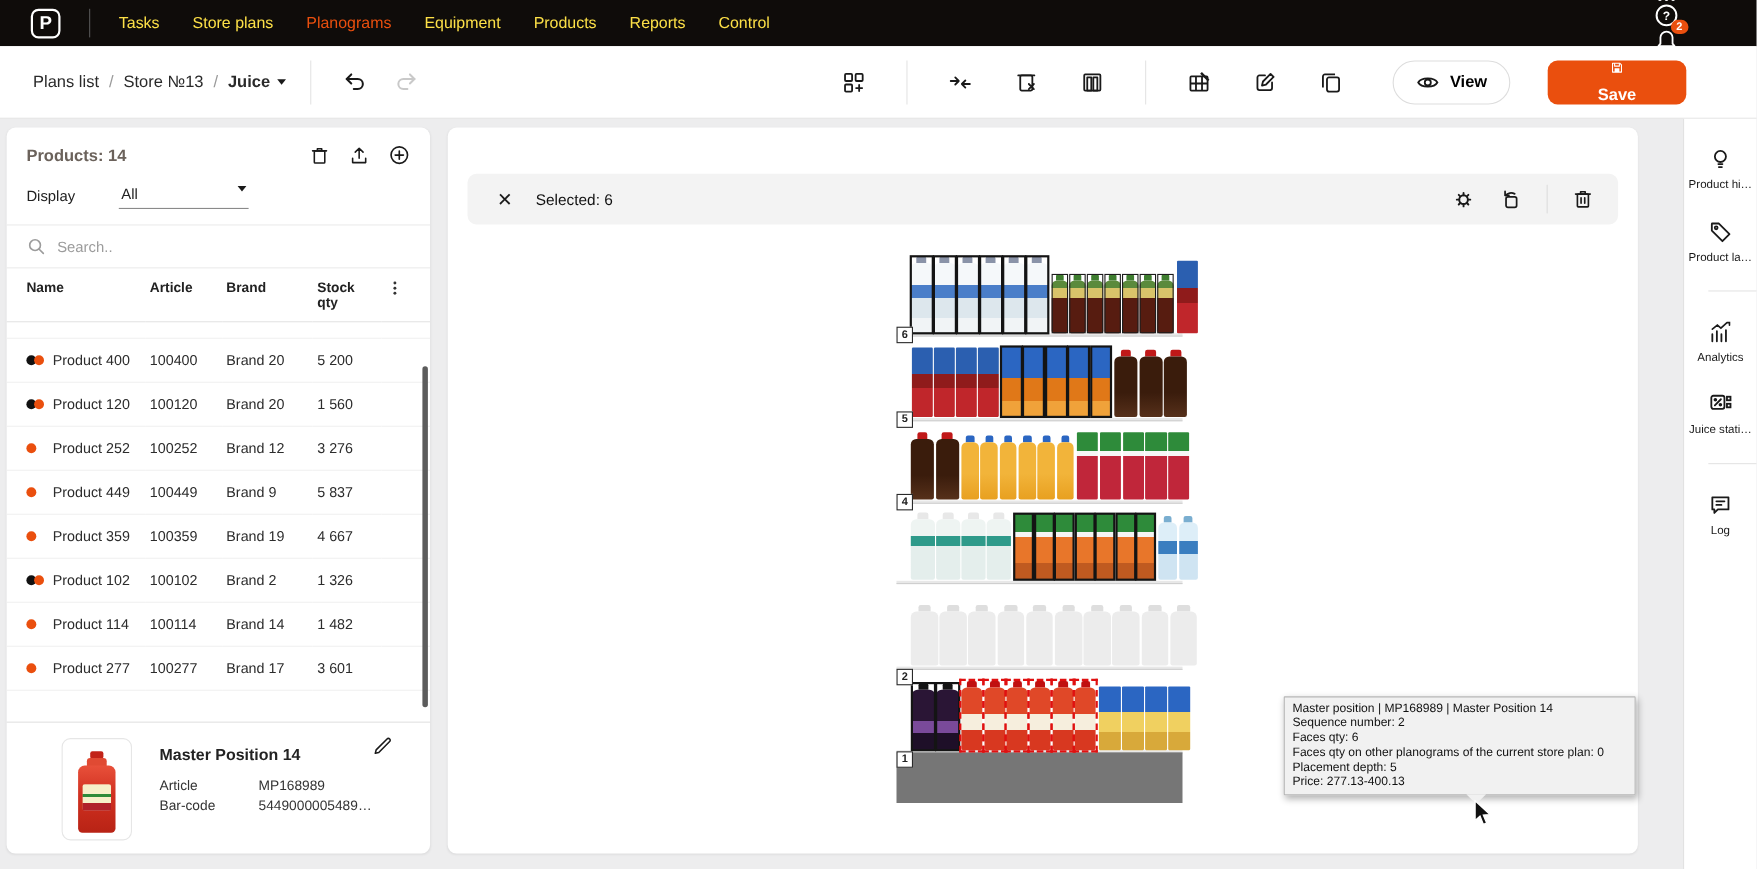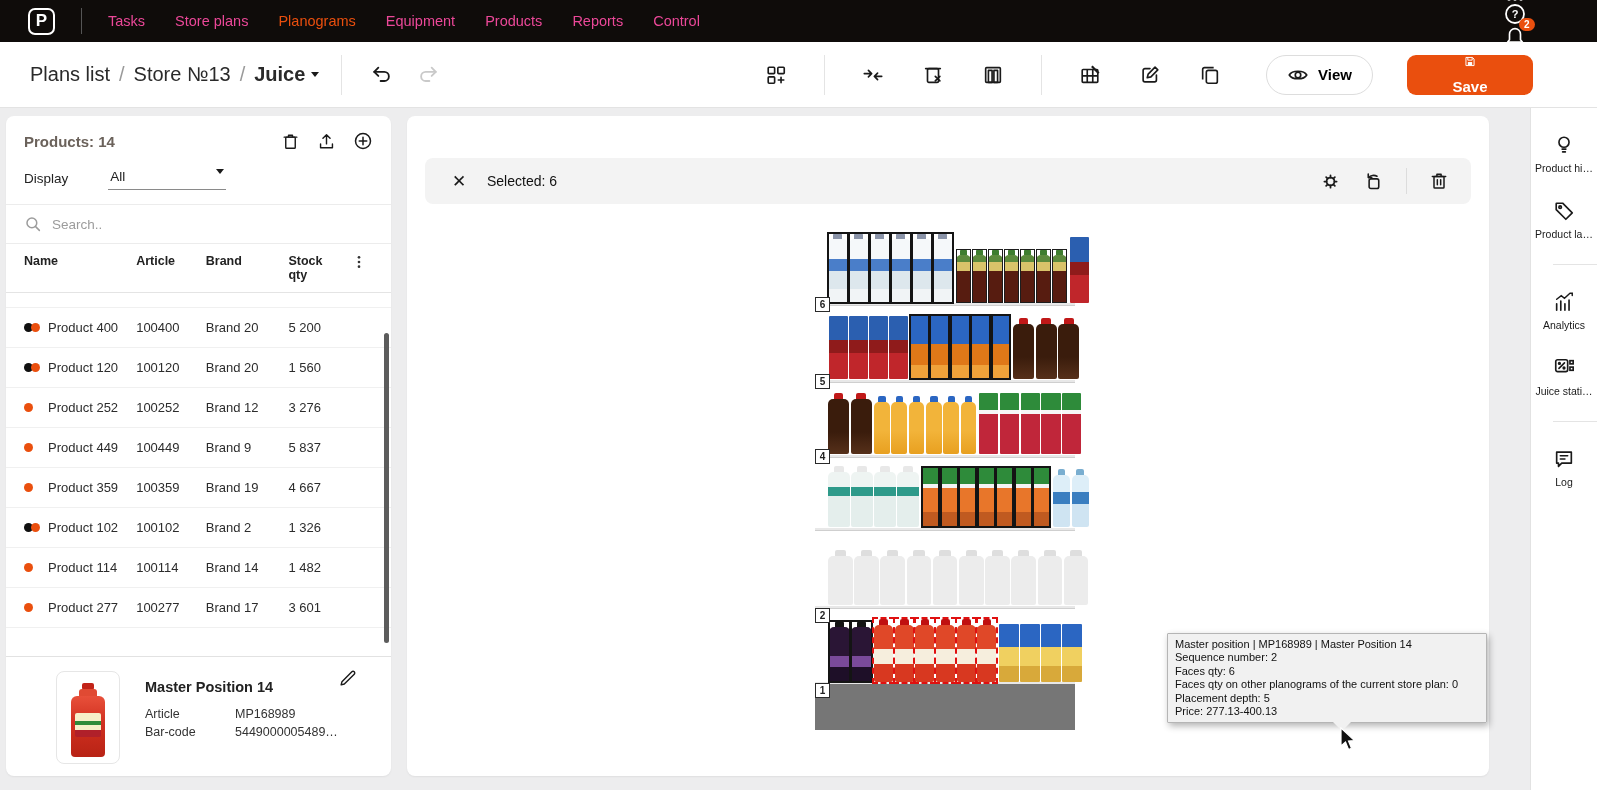--- a/index.html
+++ b/index.html
@@ -7,37 +7,37 @@
               font-family:"Liberation Sans", sans-serif; color:#222; }
   .app { position:relative; width:1597px; height:790px; }
 
   
   .topnav { position:absolute; left:0; top:0; width:100%; height:42px; background:#0f0c0a;
             display:flex; align-items:center; }
   .logo { width:27px; height:27px; margin-left:28px; border:2.5px solid #fff; border-radius:7px;
           color:#fff; font-weight:bold; font-size:17px; display:flex; align-items:center; justify-content:center; }
   .nav-divider { width:1px; height:26px; background:#555; margin:0 26px 0 26px; }
   .menu { display:flex; gap:30px; }
-  .menu span { color:#ec4899; font-size:14.5px; cursor:pointer; }
+  .menu span { color:#fde047; font-size:14.5px; cursor:pointer; }
   .menu span.active { color:var(--accent); }
   .top-right { margin-left:auto; display:flex; align-items:center; margin-right:14px;flex-direction:column; }
   .chain-select { width:135px; border-bottom:1px solid #9a9a9a; color:#fff; font-size:14px;
                   display:flex; align-items:center; justify-content:space-between; padding:2px 4px 4px 2px; margin-right:22px;}
   .caret-w { width:0; height:0; border-left:5px solid transparent; border-right:5px solid transparent; border-top:6px solid #fff; }
   .caret-b { width:0; height:0; border-left:4px solid transparent; border-right:4px solid transparent; border-top:5px solid #1a1a1a; }
   .top-ic { margin-left:20px; display:flex; align-items:center; position:relative; }
   .badge { position:absolute; top:-7px; right:-9px; background:var(--accent); color:#fff; font-size:10px;
            font-weight:bold; border-radius:8px; padding:1px 5px; }
   .avatar { width:30px; height:30px; border-radius:8px; background:linear-gradient(180deg,#5aa0dc,#3c7fc0);
             margin-left:20px; overflow:hidden; }
 
   
   .toolbar { position:absolute; left:0; top:42px; width:100%; height:66px; background:#fff;
              border-bottom:1px solid #e3e3e3; display:flex; align-items:center; }
-  .breadcrumb { display:flex; align-items:center; gap:9px; margin-left:30px; font-size:20px; color:#2a2a2a; }
+  .breadcrumb { display:flex; align-items:center; gap:9px; margin-left:30px; font-size:15px; color:#2a2a2a; }
   .breadcrumb .sep { color:#9a9a9a; }
   .breadcrumb b { display:flex; align-items:center; gap:6px; }
   .tb-div { width:1px; height:40px; background:#e4e4e4; margin:0 22px; }
   .ic-btn { width:36px; height:36px; display:flex; align-items:center; justify-content:center; border-radius:6px; cursor:pointer; }
   .tb-right { margin-left:auto; display:flex; align-items:center; gap:24px; margin-right:64px; }
   .view-btn { height:40px; padding:0 20px; border:1px solid #ddd; border-radius:21px; background:#fff;
               display:flex; align-items:center; gap:9px; font-weight:bold; font-size:15px; cursor:pointer; margin-left:14px;}
   .save-btn { height:40px; width:126px; border:none; border-radius:9px; background:var(--accent); color:#fff;
               display:flex; align-items:center; justify-content:center; gap:10px; font-weight:bold; font-size:15px; cursor:pointer; margin-left:10px;flex-direction:column;}
 

